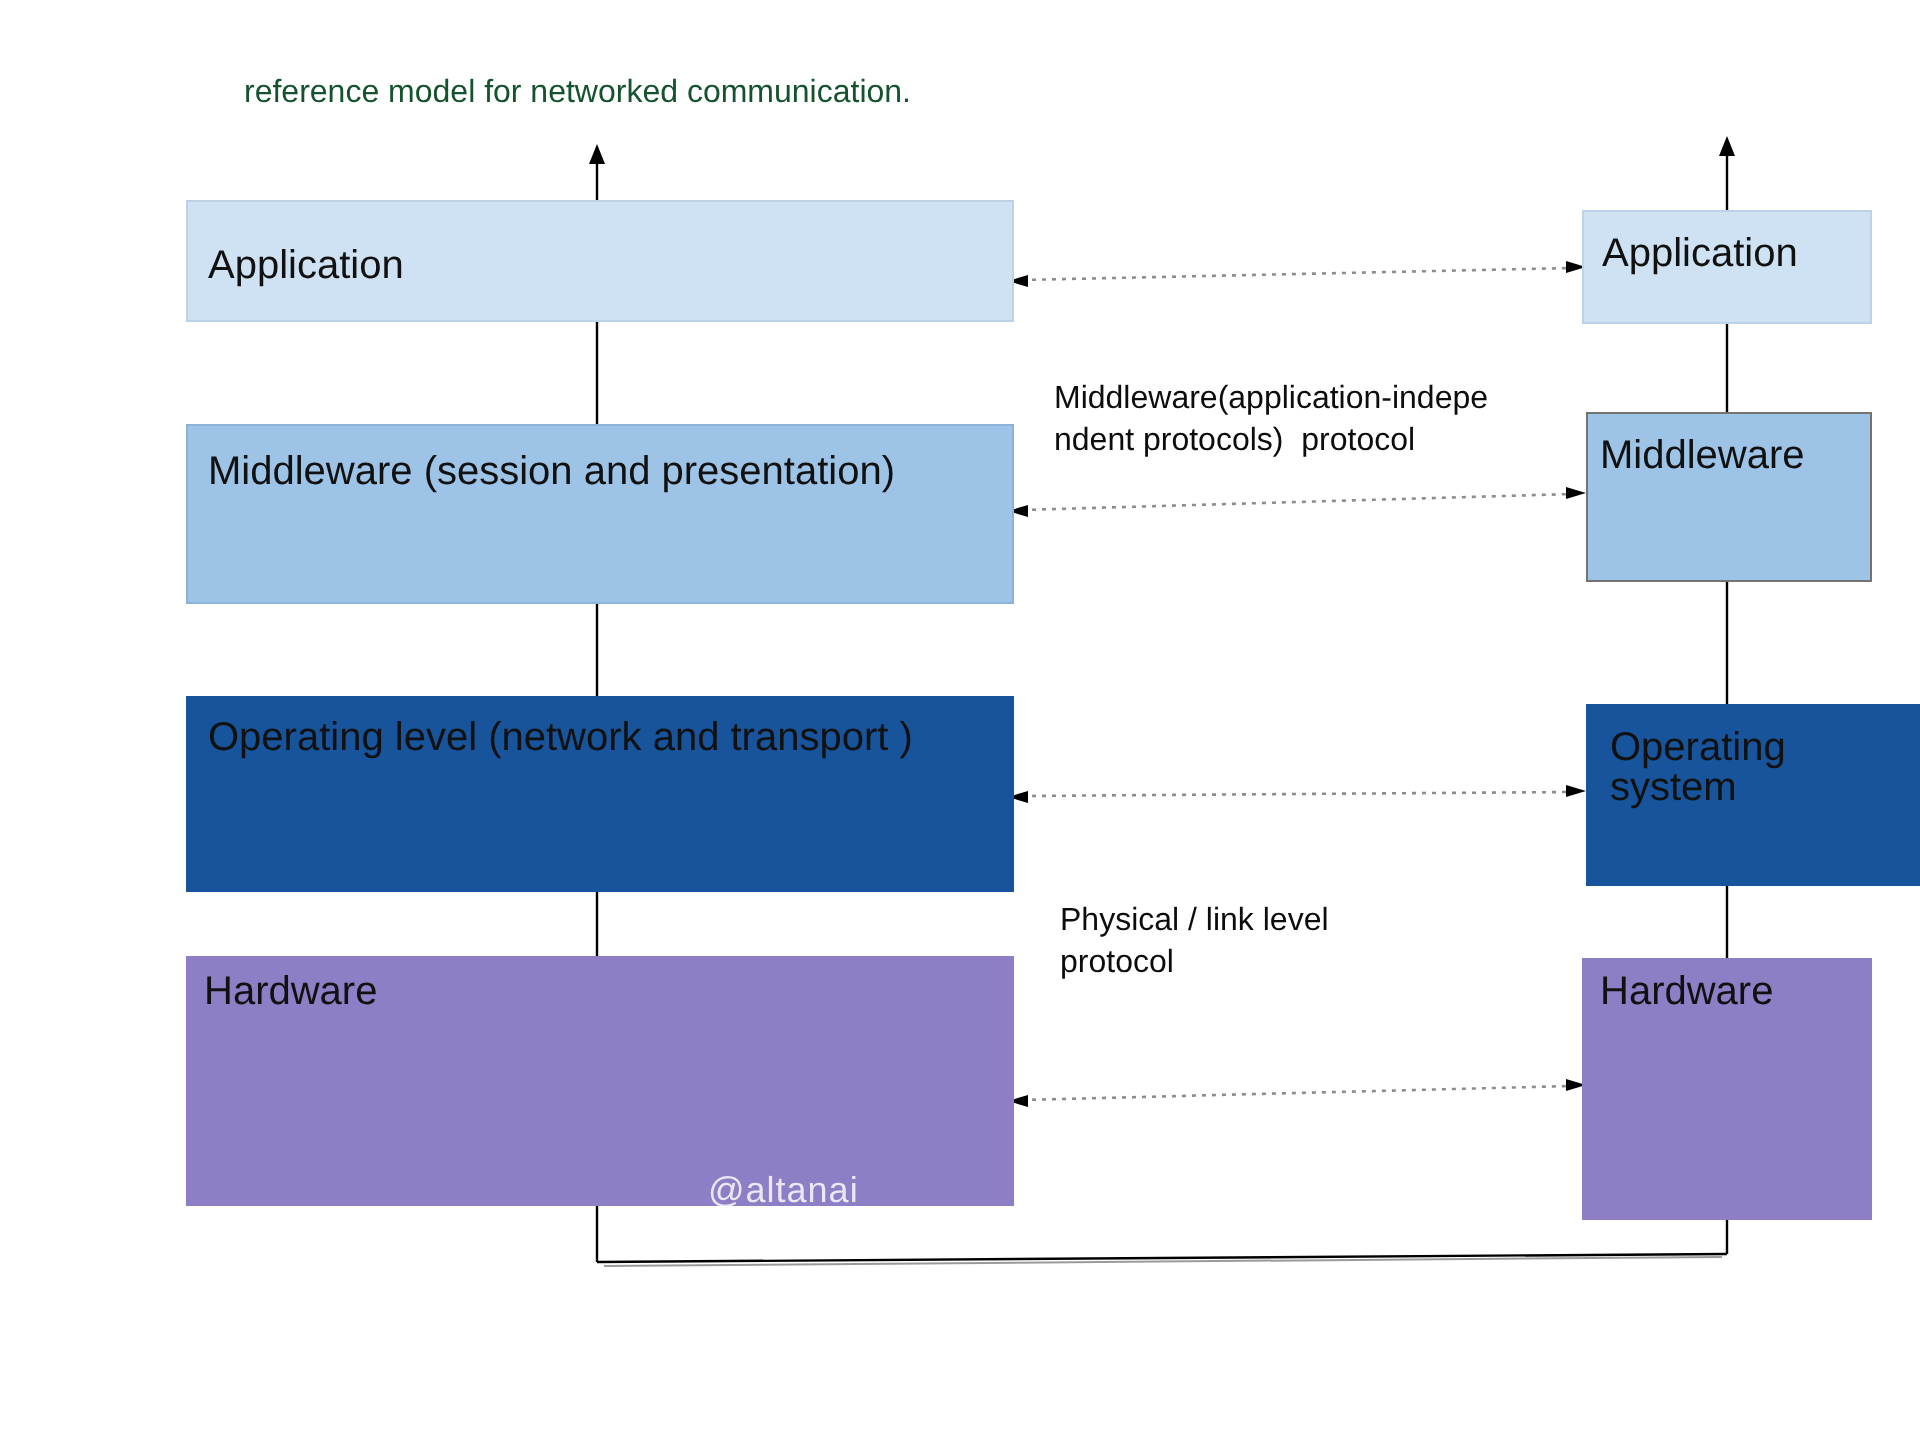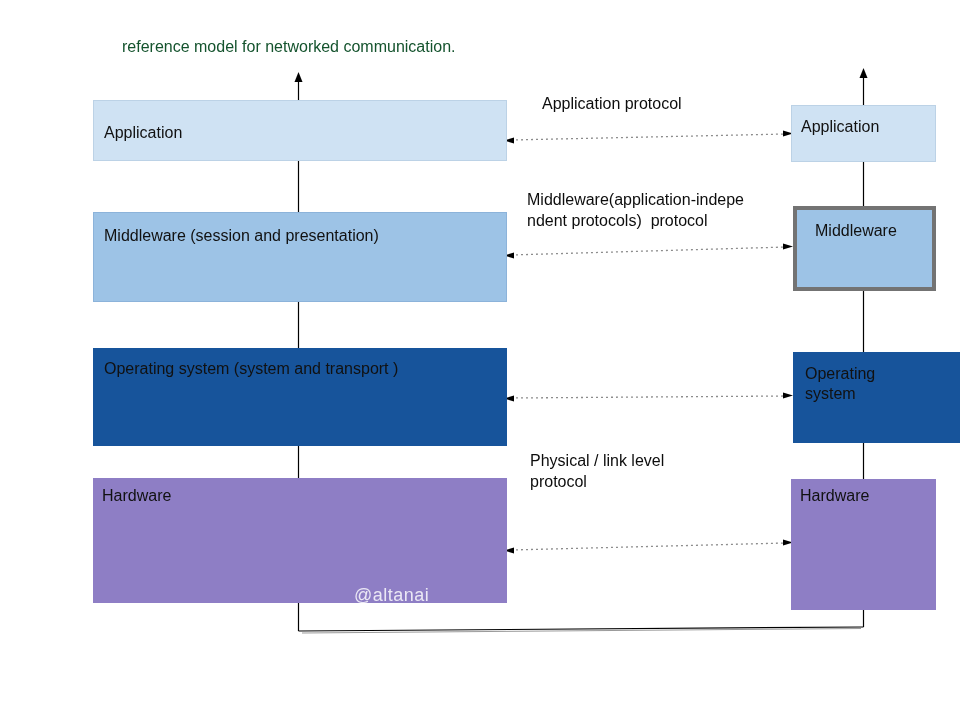--- a/index.html
+++ b/index.html
@@ -1,30 +1,30 @@
 <!DOCTYPE html>
 <html><head>
 <meta charset="utf-8">
 <style>
   html,body{margin:0;padding:0;background:#ffffff;}
   #canvas{
     position:relative;width:960px;height:720px;background:#ffffff;overflow:hidden;
     font-family:"Liberation Sans", sans-serif;color:#1a1a1a;
   }
   #lines{position:absolute;left:0;top:0;z-index:0;}
-  .box{position:absolute;z-index:1;box-sizing:border-box;font-size:16px;color:#111;}
+  .box{position:absolute;z-index:1;box-sizing:border-box;font-size:20px;color:#111;}
   .box .lbl{white-space:pre;line-height:20px;}
   
   #b-l0{left:93px;top:100px;width:414px;height:61px;padding:22px 0 0 10px;border:1px solid #bcd2e6;}
   #b-l1{left:93px;top:212px;width:414px;height:90px;padding:13px 0 16px 10px;border:1px solid #8cb3da;}
   #b-l2{left:93px;top:348px;width:414px;height:98px;padding:11px 0 0 11px;}
   #b-l3{left:93px;top:478px;width:414px;height:125px;padding:8px 0 0 9px;}
   
   #b-r0{left:791px;top:105px;width:145px;height:57px;padding:11px 0 0 9px;border:1px solid #bcd2e6;}
-  #b-r1{left:793px;top:206px;width:143px;height:85px;padding:11px 0 0 18px;border:4px solid #737373;}
+  #b-r1{left:793px;top:206px;width:143px;height:85px;padding:11px 0 0 6px;border:1px solid #737373;}
   #b-r2{left:793px;top:352px;width:172px;height:91px;padding:12px 0 0 12px;}
   #b-r3{left:791px;top:479px;width:145px;height:131px;padding:7px 0 0 9px;}
   .title{
     position:absolute;left:122px;top:38px;z-index:2;font-size:16px;color:#14532d;
   }
   .proto{position:absolute;z-index:2;font-size:16px;color:#0d0d0d;white-space:pre;line-height:21px;}
   #p0{left:542px;top:93px;}
   #p1{left:527px;top:189px;}
   #p2{left:530px;top:356px;}
   #p3{left:530px;top:450px;}
@@ -73,40 +73,39 @@
 
   <div class="title">reference model for networked communication.</div>
 
   <div class="box" id="b-l0" style="background: rgb(207, 226, 243);">
     <div class="lbl">Application</div>
   </div>
   <div class="box" id="b-l1" style="background: rgb(157, 195, 230);">
     <div class="lbl">Middleware (session and presentation)</div>
   </div>
   <div class="box" id="b-l2" style="background: rgb(23, 84, 155);">
-    <div class="lbl">Operating system (system and transport )</div>
+    <div class="lbl">Operating level (network and transport )</div>
   </div>
   <div class="box" id="b-l3" style="background: rgb(142, 126, 197);">
     <div class="lbl">Hardware</div>
   </div>
 
   <div class="box" id="b-r0" style="background: rgb(207, 226, 243);">
     <div class="lbl">Application</div>
   </div>
   <div class="box" id="b-r1" style="background: rgb(157, 195, 230);">
     <div class="lbl">Middleware</div>
   </div>
   <div class="box" id="b-r2" style="background: rgb(23, 84, 155);">
     <div class="lbl">Operating
 system</div>
   </div>
   <div class="box" id="b-r3" style="background: rgb(142, 126, 197);">
     <div class="lbl">Hardware</div>
   </div>
 
-  <div class="proto" id="p0">Application protocol</div>
   <div class="proto" id="p1">Middleware(application-indepe
 ndent protocols)  protocol</div>
   <div class="proto" id="p3">Physical / link level
 protocol</div>
 
   <div class="watermark">@altanai</div>
 </div>
 
 </body></html>

